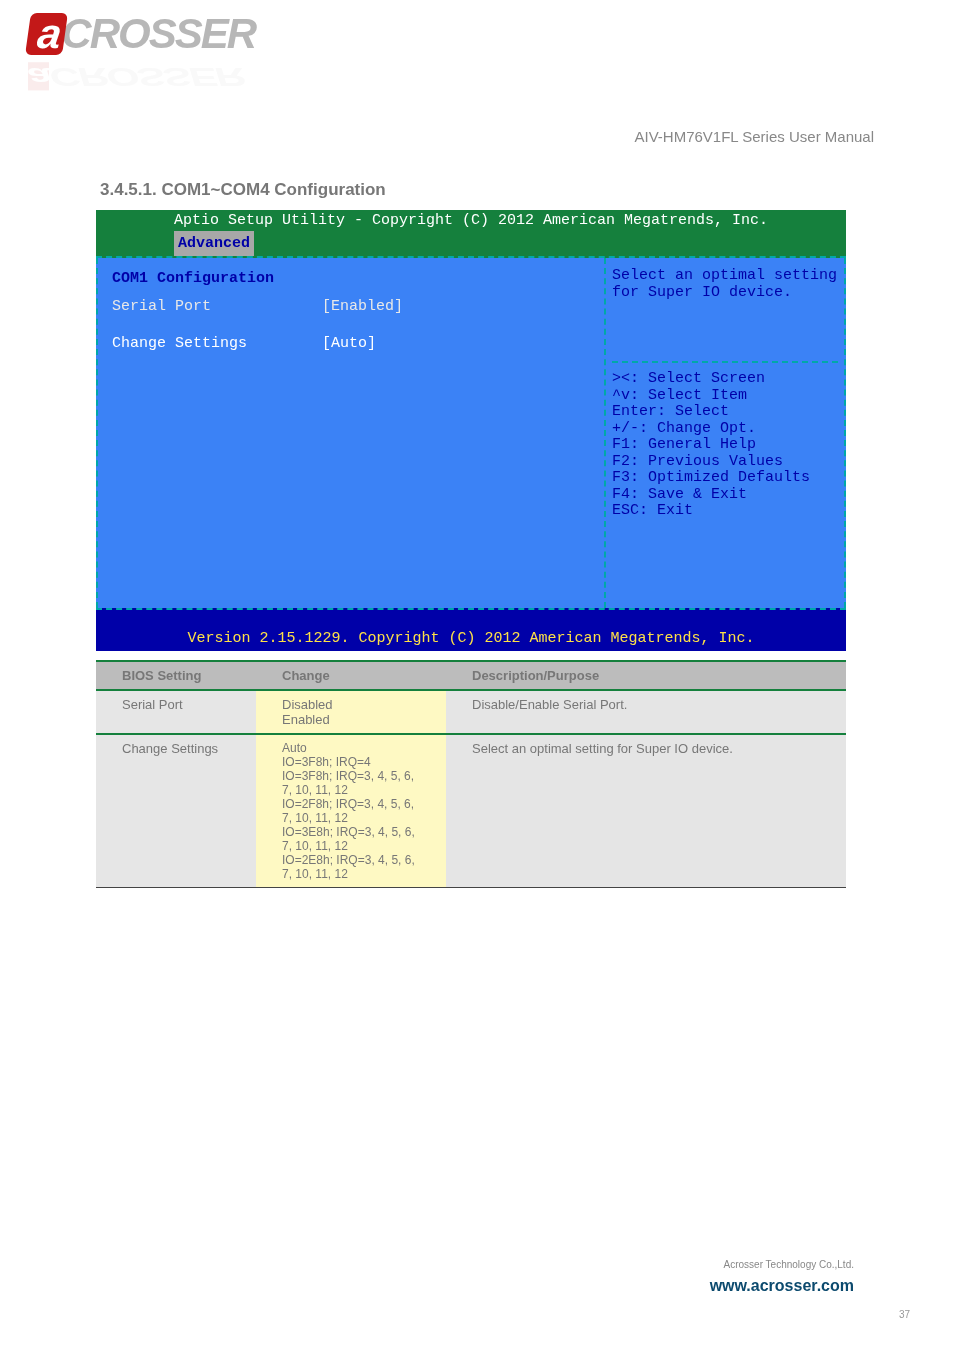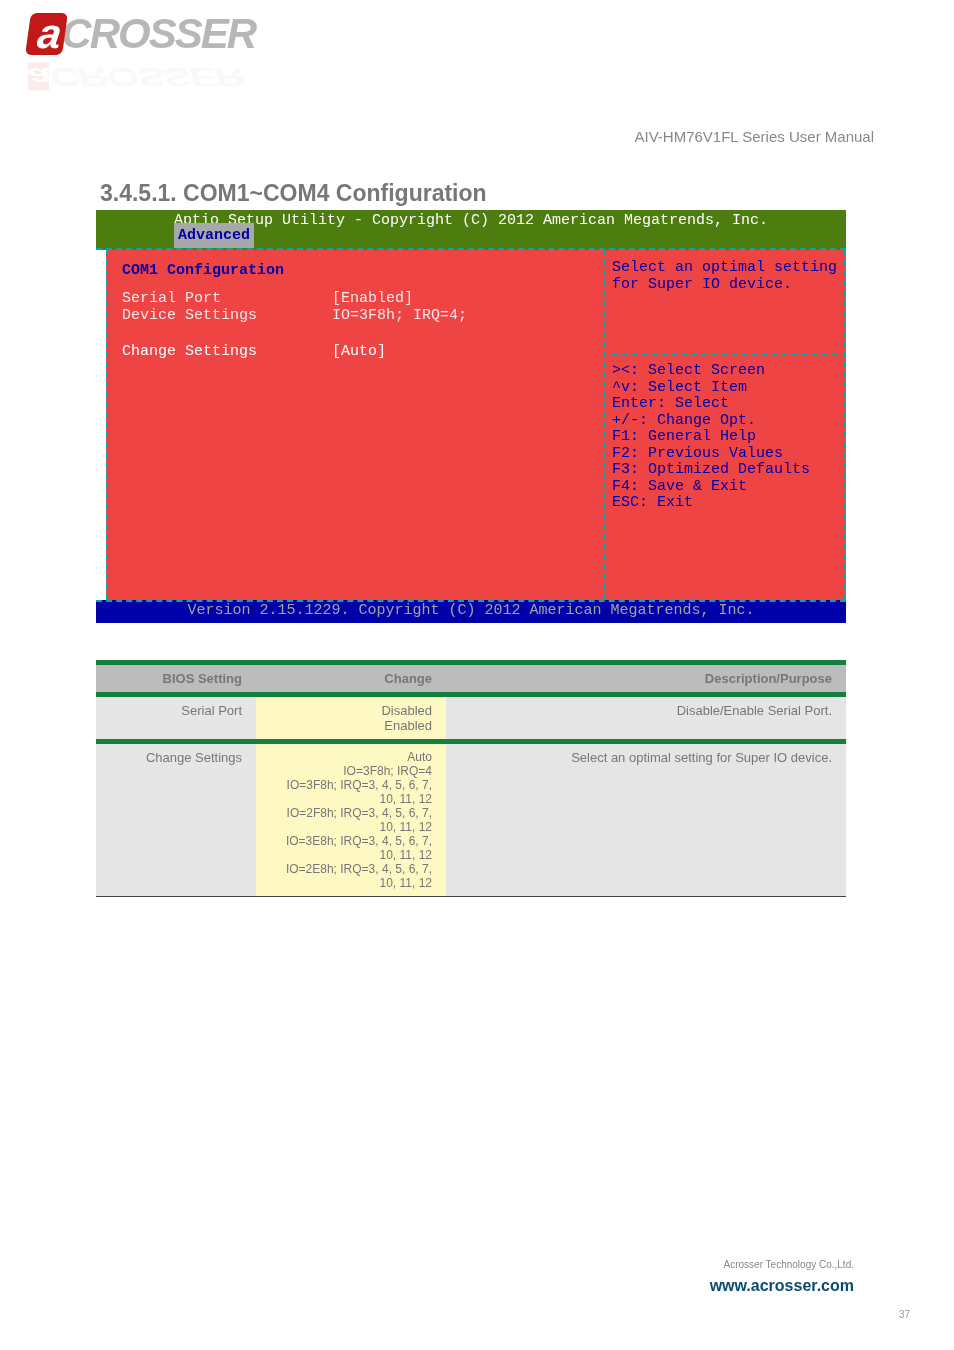--- a/index.html
+++ b/index.html
@@ -51,63 +51,62 @@
     position: absolute;
     top: 128px;
     right: 80px;
     font-size: 15px;
     color: #888;
   }
   .section-heading {
     position: absolute;
     left: 100px;
     top: 180px;
-    font-size: 23px;
+    font-size: 17px;
     font-weight: bold;
     color: #777;
   }
 
   
   .bios {
     position: absolute;
     left: 96px;
     top: 210px;
     width: 750px;
     font-family: "Courier New", monospace;
     font-size: 15px;
     color: #fff;
   }
   .bios-header {
-    background: #4d7c0f;
-    color: #fff;
-    height: 40px;
+    background: #15803d;
+    color: #fff;
+    height: 48px;
     position: relative;
     border-bottom: 2px dashed #00a8a8;
   }
   .bios-header .copyright {
     text-align: center;
     color: #fff;
     padding-top: 2px;
   }
   .bios-header .tab {
     position: absolute;
     left: 78px;
     bottom: 0;
     background: #a8a8a8;
     color: #0000a8;
     padding: 4px 4px;
     font-weight: bold;
   }
   .bios-body {
     display: flex;
-    background: #ef4444;
+    background: #3b82f6;
     height: 350px;
     border-left: 2px dashed #00a8a8;
     border-right: 2px dashed #00a8a8;
-    margin-left: 10px;
   }
   .bios-main {
     flex: 1;
     padding: 12px 14px;
     color: #fff;
     position: relative;
   }
   .bios-main .cfg-title {
     color: #0000a8;
     font-weight: bold;
@@ -124,41 +123,41 @@
   .bios-side {
     width: 240px;
     border-left: 2px dashed #00a8a8;
     padding: 10px 6px;
     color: #0000a8;
     line-height: 1.1;
   }
   .bios-side .divider { border-top: 2px dashed #00a8a8; margin: 60px 0 8px; }
   .bios-footer {
     background: #0000a8;
-    color: #a3a3a3;
+    color: #fde047;
     text-align: center;
-    padding: 0 0 4px;
+    padding: 20px 0 4px;
     border-top: 2px dashed #00a8a8;
   }
 
   
   .settings-table {
     position: absolute;
     left: 96px;
     top: 660px;
     width: 750px;
     border-collapse: collapse;
     font-size: 13px;
     color: #777;
   }
   .settings-table th, .settings-table td {
-    border-top: 5px solid #15803d;
+    border-top: 2px solid #15803d;
     border-bottom: 1px solid #444;
-    padding: 6px 14px;
-    text-align: right;
+    padding: 6px 26px;
+    text-align: left;
     vertical-align: top;
   }
   .settings-table th {
     background: #bcbcbc;
     font-weight: bold;
   }
   .settings-table td.col1 { background: #e6e6e6; width: 160px; }
   .settings-table td.col2 { background: #fef9c3; width: 190px; }
   .settings-table td.col3 { background: #e5e5e5; }
 
@@ -202,24 +201,20 @@
   <div class="bios-header">
     <div class="copyright">Aptio Setup Utility - Copyright (C) 2012 American Megatrends, Inc.</div>
     <div class="tab">Advanced</div>
   </div>
   <div class="bios-body">
     <div class="bios-main">
       <div class="cfg-title">COM1 Configuration</div>
       <div class="row">
         <span class="lbl">Serial Port</span>
         <span class="val">[Enabled]</span>
-      </div>
-      <div class="row">
-        <span class="lbl">Device Settings</span>
-        <span class="val">IO=3F8h; IRQ=4;</span>
       </div>
       <div class="row highlight">
         <span class="lbl">Change Settings</span>
         <span class="val">[Auto]</span>
       </div>
     </div>
     <div class="bios-side">
       <div>Select an optimal setting for Super IO device.</div>
       <div class="divider"></div>
       <div>&gt;&lt;: Select Screen</div>

